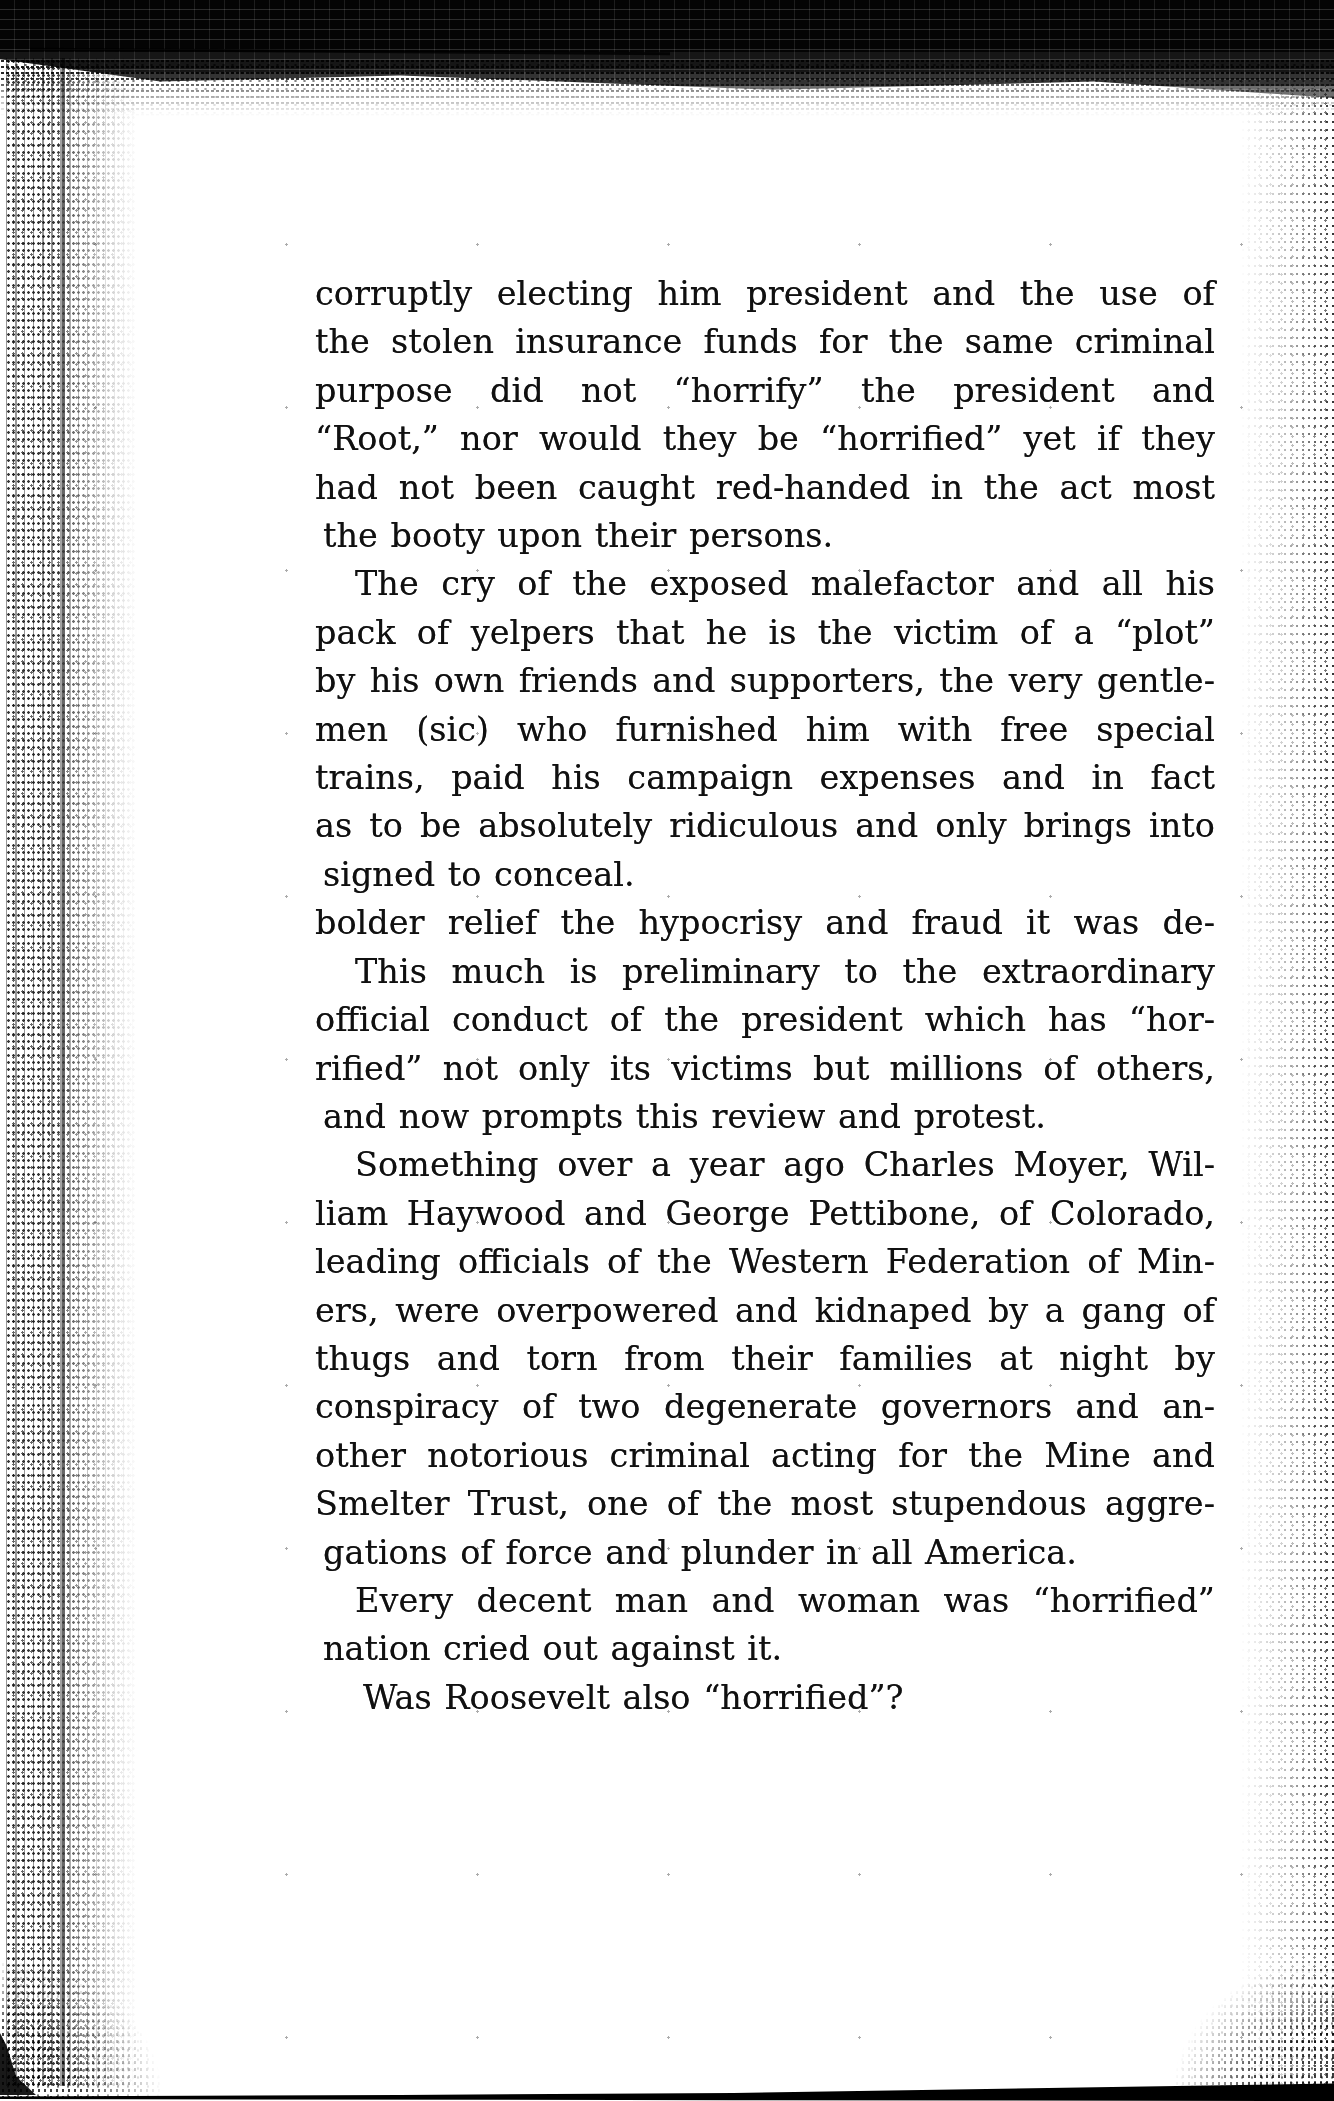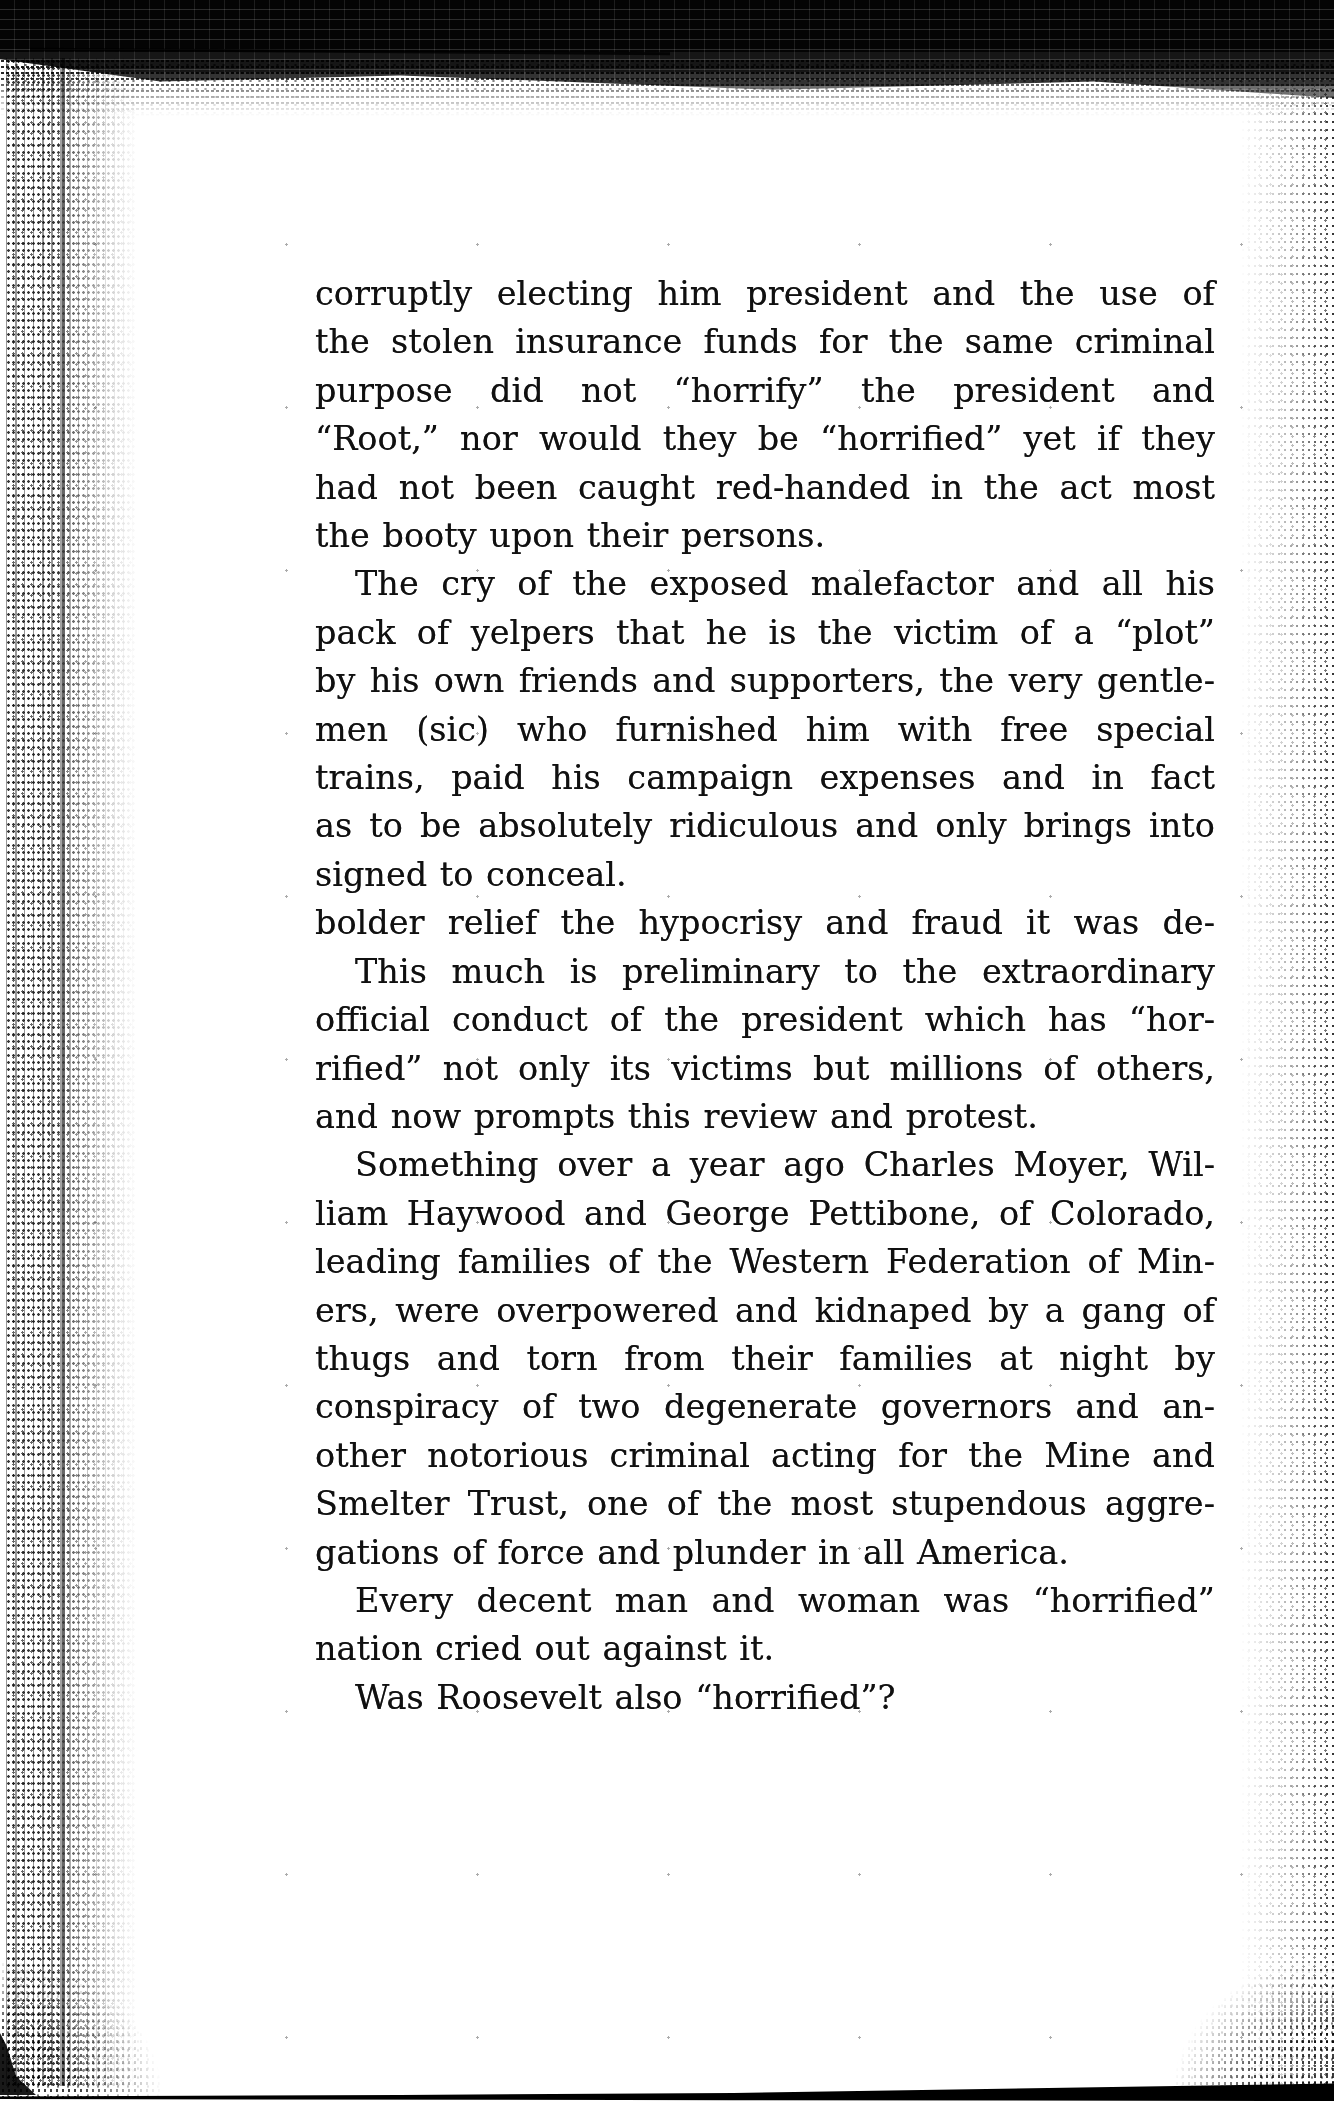--- a/index.html
+++ b/index.html
@@ -111,21 +111,21 @@
     text-shadow:0 0 .5px rgba(0,0,0,.65);
   }
   .page-body {
     font-size:33.5px;
     line-height:48.4px;
     text-shadow:0 0 .5px rgba(0,0,0,.6);
     word-spacing:2px;
   }
   .para { margin:0; }
   .line { text-align:justify; text-align-last:justify; text-justify:inter-word; }
-  .line.last { text-align-last:left; }
+  .line.last { text-align-last:left;margin-left:8px; }
   .para.indent .line.first { text-indent:40px; }
   .line i { font-style:italic; }
 </style>
 </head>
 <body style="--ink: #101010; --paper: #ffffff;">
 
 <div class="top-band"></div>
 <div class="top-fringe"></div>
 <div class="top-scratch"></div>
 <div class="left-binding"></div>
@@ -158,21 +158,21 @@
       </div>
       <div class="para indent">
         <div class="line first"><span>This much is preliminary to the extraordinary</span></div>
         <div class="line"><span>official conduct of the president which has “hor-</span></div>
         <div class="line"><span>rified” not only its victims but millions of others,</span></div>
         <div class="line last"><span>and now prompts this review and protest.</span></div>
       </div>
       <div class="para indent">
         <div class="line first"><span>Something over a year ago Charles Moyer, Wil-</span></div>
         <div class="line"><span>liam Haywood and George Pettibone, of Colorado,</span></div>
-        <div class="line"><span>leading families of the Western Federation of Min-</span></div>
+        <div class="line"><span>leading officials of the Western Federation of Min-</span></div>
         <div class="line"><span>ers, were overpowered and kidnaped by a gang of</span></div>
         <div class="line"><span>thugs and torn from their families at night by</span></div>
         <div class="line"><span>conspiracy of two degenerate governors and an-</span></div>
         <div class="line"><span>other notorious criminal acting for the Mine and</span></div>
         <div class="line"><span>Smelter Trust, one of the most stupendous aggre-</span></div>
         <div class="line last"><span>gations of force and plunder in all America.</span></div>
       </div>
       <div class="para indent">
         <div class="line first"><span>Every decent man and woman was “horrified”</span></div>
         <div class="line last"><span>nation cried out against it.</span></div>

